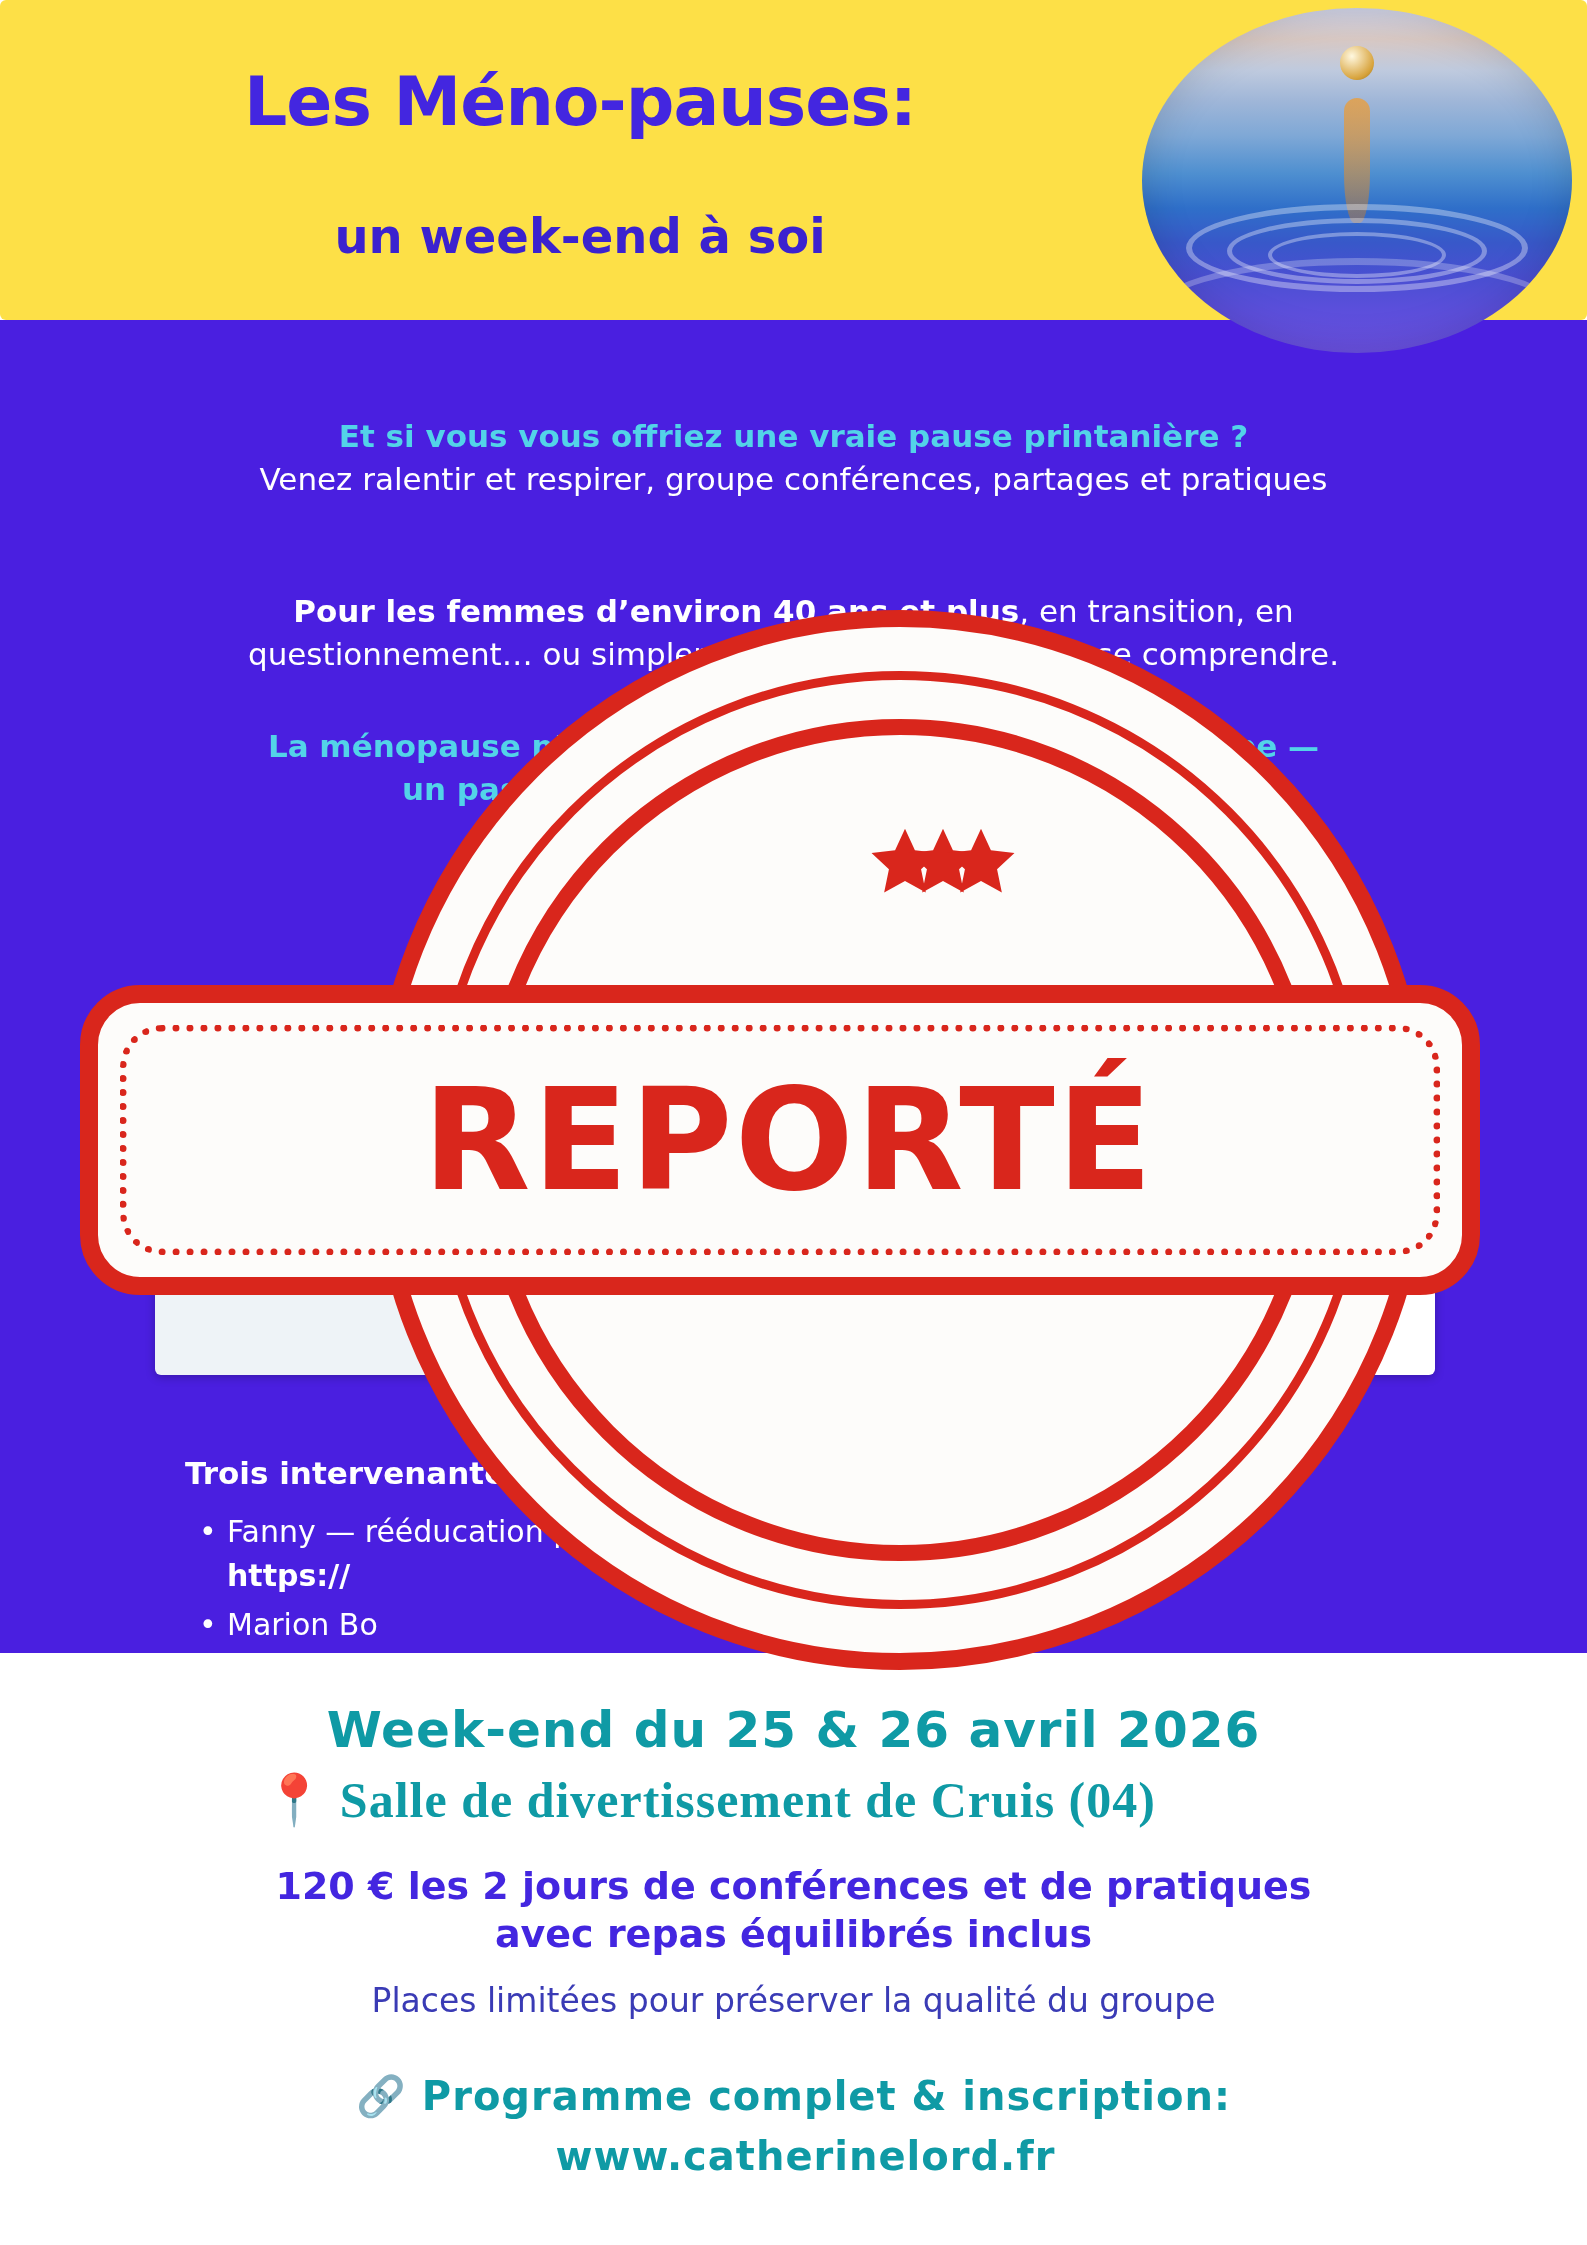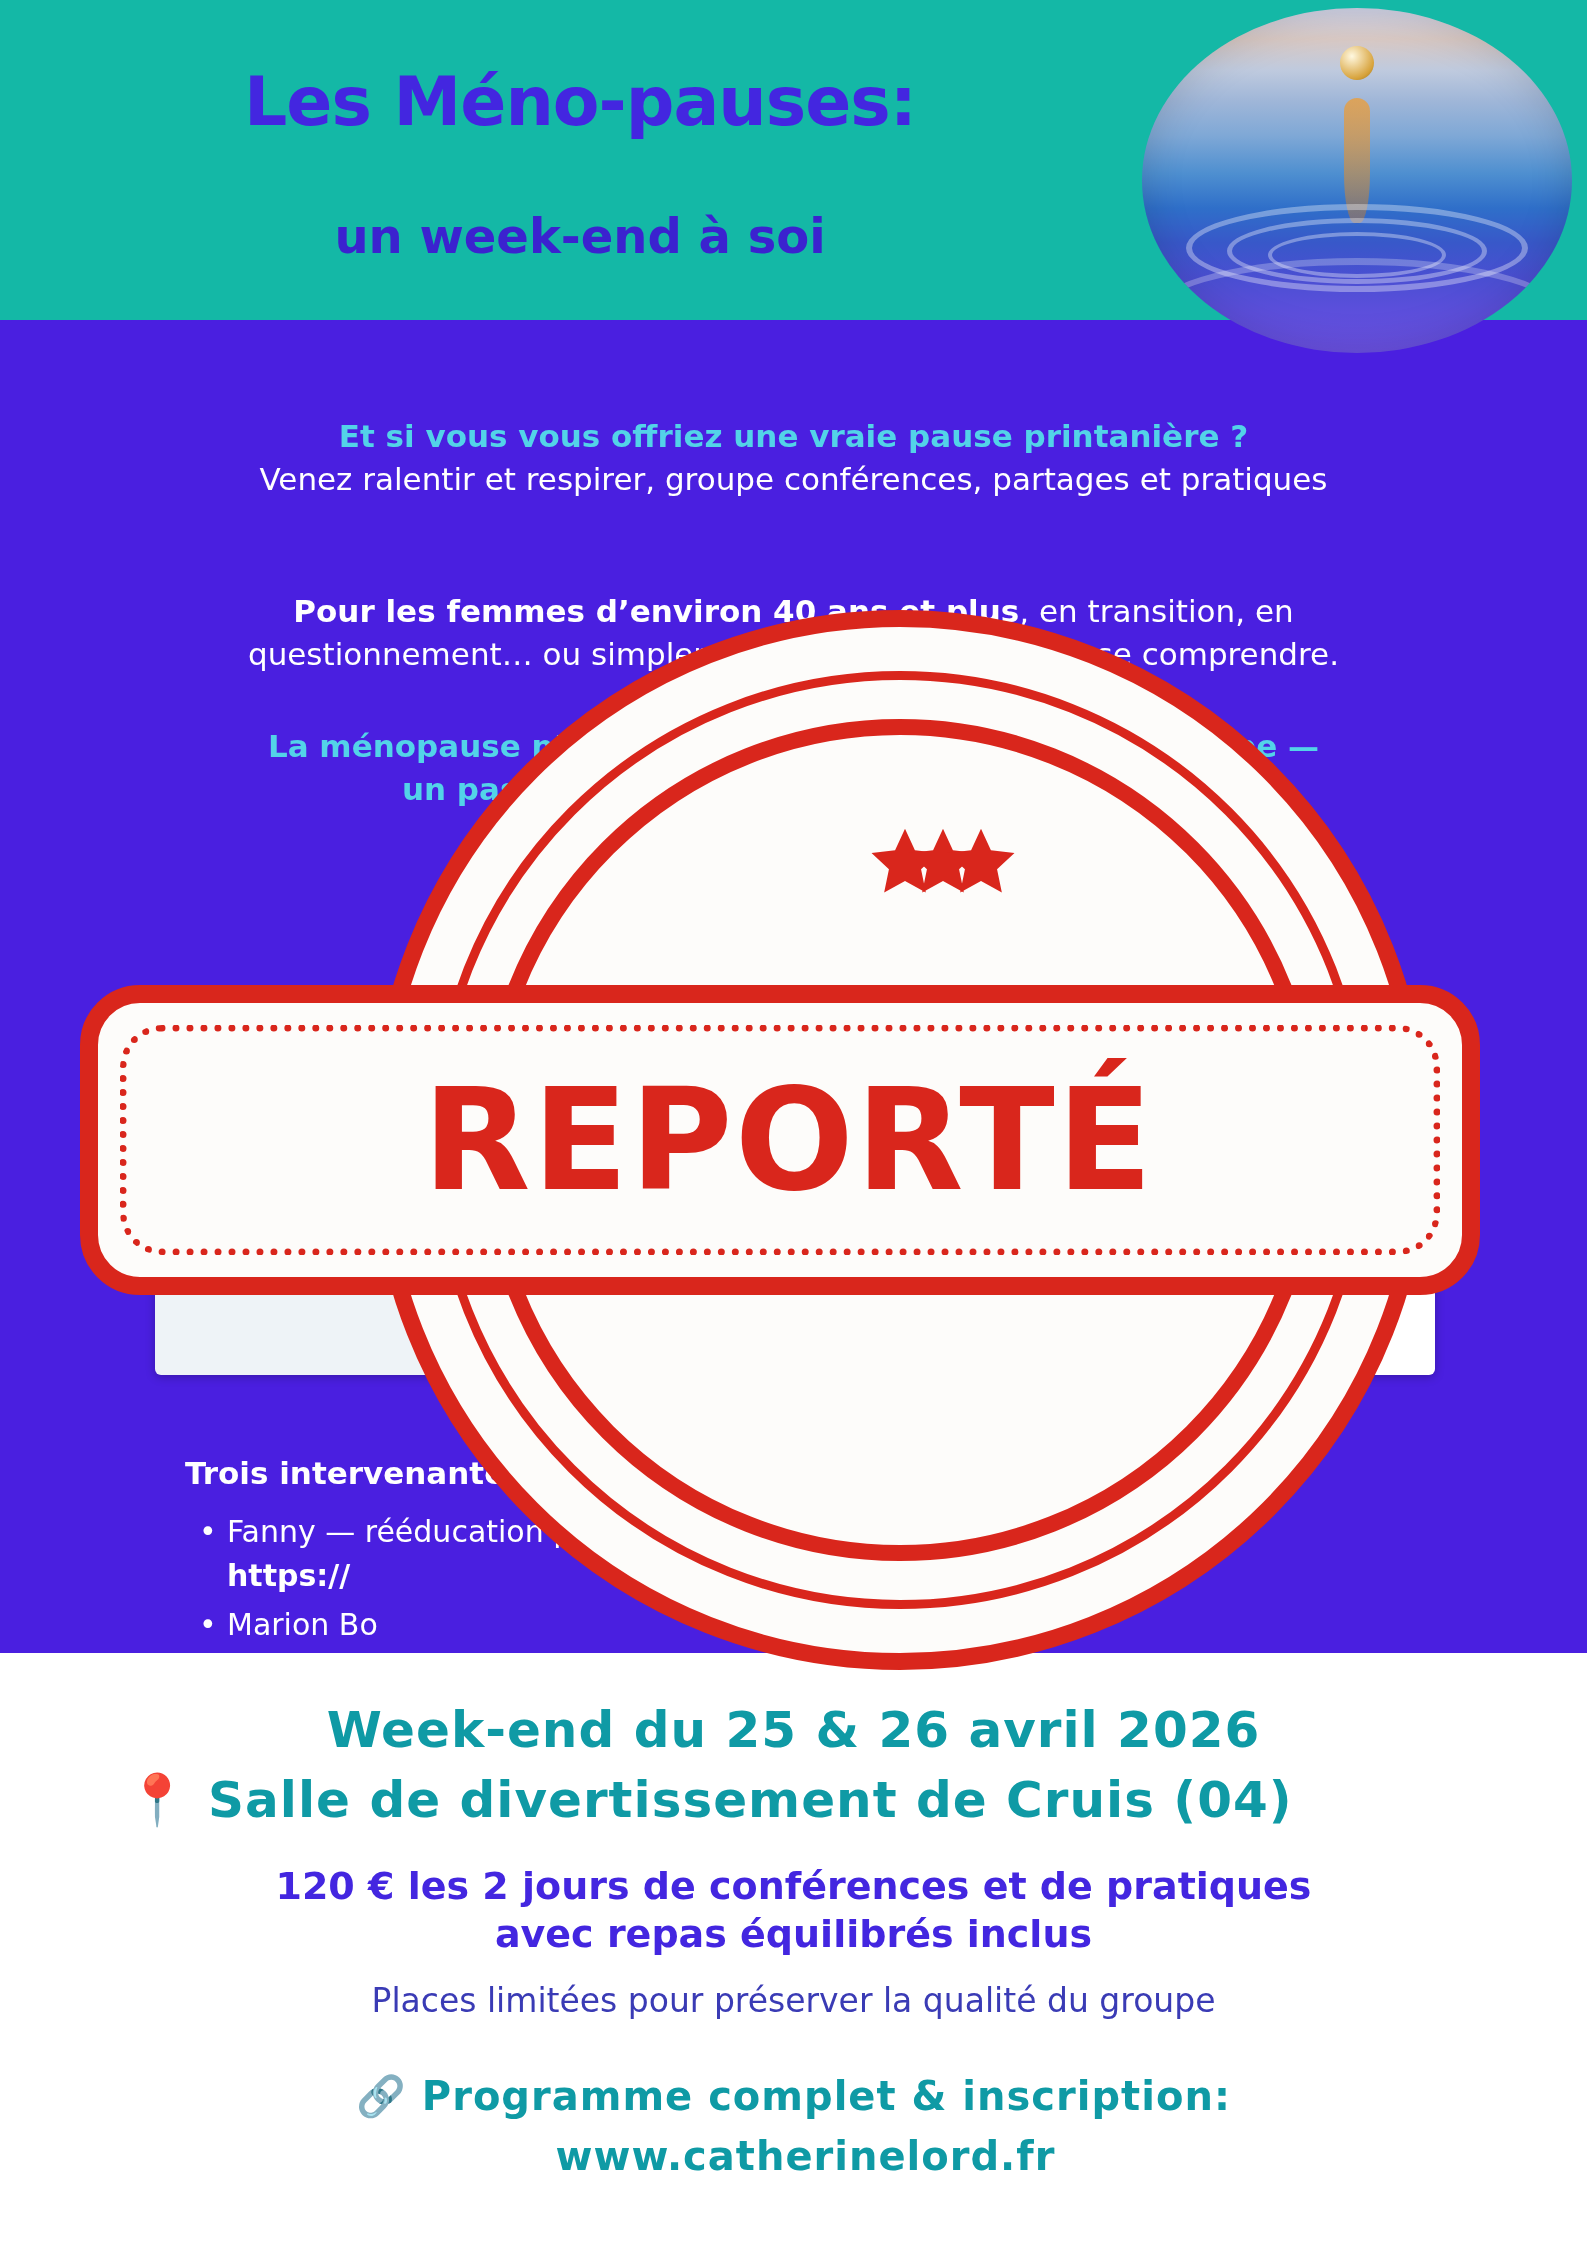--- a/index.html
+++ b/index.html
@@ -14,22 +14,23 @@
     overflow: hidden;
     font-family: "DejaVu Sans", sans-serif;
   }
 
   
   .header {
     position: absolute;
     top: 0; left: 0;
     width: 1587px;
     height: 320px;
-    background: #14b8a6;
+    background: #fde047;
     z-index: 2;
+    border-radius: 6px;
   }
   .title-main {
     position: absolute;
     top: 62px;
     left: 0;
     width: 1160px;
     text-align: center;
     font-family: "DejaVu Sans", sans-serif;
     font-size: 68px;
     font-weight: bold;
@@ -313,20 +314,21 @@
     color: #0f9aa5;
     letter-spacing: 1px;
   }
   .f-place {
     position: absolute;
     top: 118px; left: 0; width: 1419px;
     font-size: 50px;
     font-weight: bold;
     color: #0f9aa5;
     letter-spacing: 1px;
+    font-family: Liberation Serif, serif;
   }
   .pin { color: #e23b2e; }
   .f-price {
     position: absolute;
     top: 210px; left: 0; width: 1587px;
     font-size: 38px;
     font-weight: bold;
     color: #4326e0;
     line-height: 1.25;
   }

